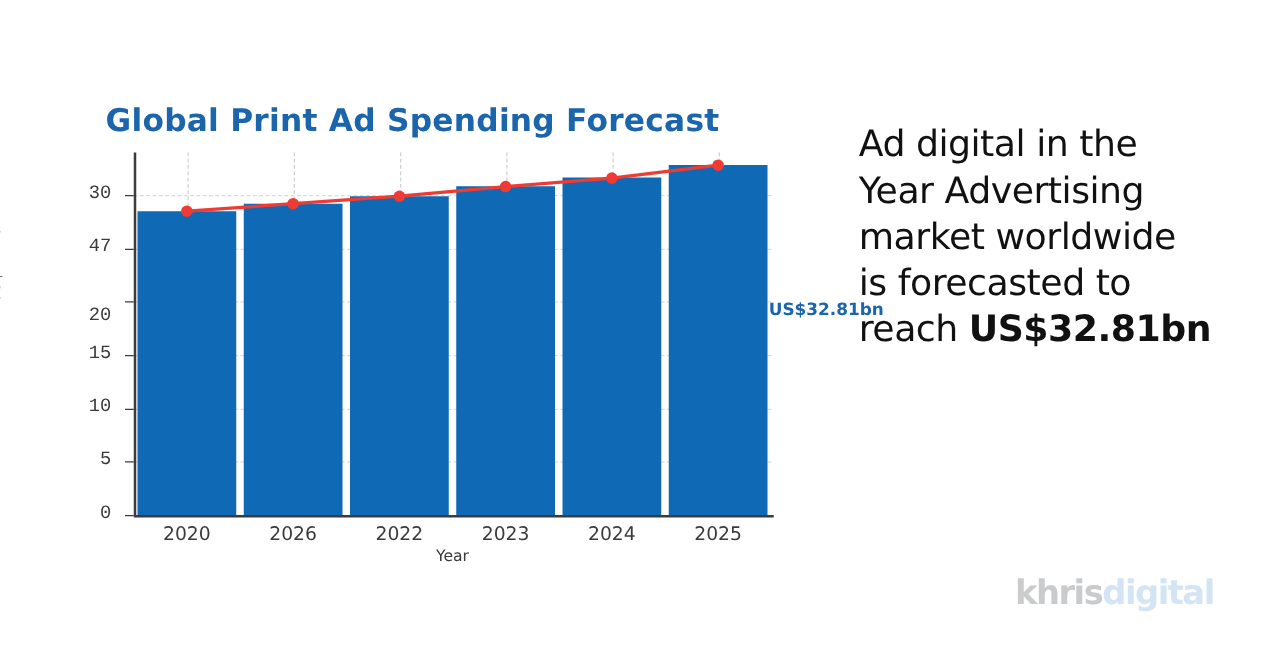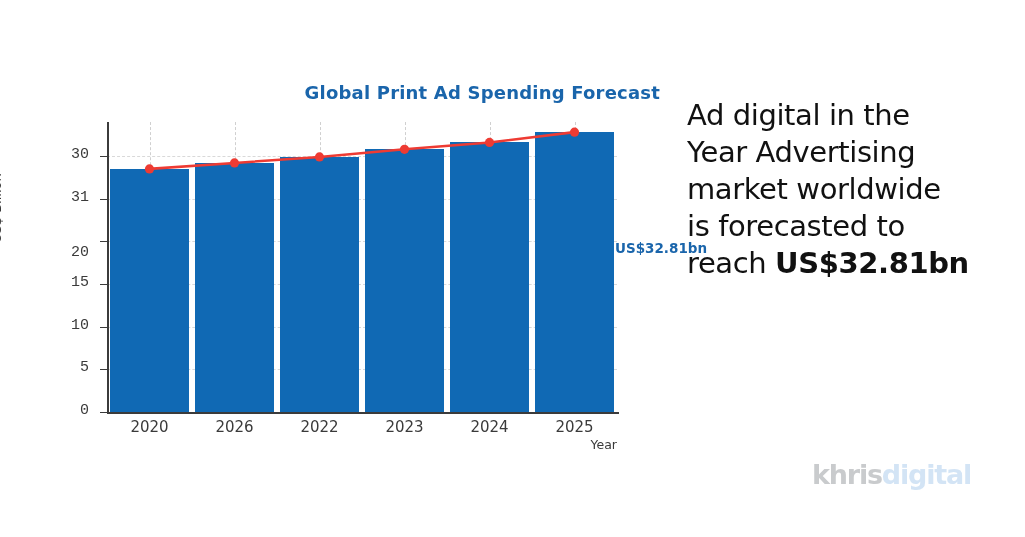--- a/index.html
+++ b/index.html
@@ -8,22 +8,22 @@
     font-family:"Liberation Sans", sans-serif;
     overflow:hidden;position:relative;
   }
   #stage{position:absolute;inset:0;}
 
   
   #chart-panel{position:absolute;left:0;top:0;width:660px;height:480px;}
 
   #chart-title{
     position:absolute;left:0;top:82px;width:660px;
-    text-align:right;
-    font-size:18px;font-weight:bold;letter-spacing:.2px;
+    text-align:center;
+    font-size:25px;font-weight:bold;letter-spacing:.2px;
     color:#1a65ab;
     font-family:"DejaVu Sans", sans-serif;
   }
 
   
   #plot{
     position:absolute;left:107px;top:122px;width:510px;height:290px;
   }
   #plot-inner{position:absolute;inset:0;}
 
@@ -55,21 +55,21 @@
     transform:rotate(-90deg);transform-origin:left top;
     font-size:13px;color:#3a3a3a;white-space:nowrap;
     font-family:"DejaVu Sans", sans-serif;
   }
   .xtick-label{
     position:absolute;top:418px;width:100px;text-align:center;
     font-size:15px;color:#3a3a3a;
     font-family:"DejaVu Sans", sans-serif;
   }
   #xlabel{
-    position:absolute;left:107px;top:437px;width:510px;text-align:right;
+    position:absolute;left:107px;top:437px;width:510px;text-align:center;
     font-size:12.5px;color:#3a3a3a;
     font-family:"DejaVu Sans", sans-serif;
   }
   #line-svg{position:absolute;left:0;top:0;width:510px;height:290px;overflow:visible;}
   #value-annotation{
     position:absolute;left:508px;top:118px;
     font-size:13.5px;font-weight:bold;color:#1a65ab;white-space:nowrap;
     font-family:"DejaVu Sans", sans-serif;
   }
 
@@ -142,21 +142,21 @@
       <div class="ytick-label" style="top: 402px; left: 55px;">0</div>
       <div class="ytick-mark" style="top: 369.353px;"></div>
       <div class="ytick-label" style="top: 359.353px; left: 55px;">5</div>
       <div class="ytick-mark" style="top: 326.706px;"></div>
       <div class="ytick-label" style="top: 316.706px; left: 55px;">10</div>
       <div class="ytick-mark" style="top: 284.059px;"></div>
       <div class="ytick-label" style="top: 274.059px; left: 55px;">15</div>
       <div class="ytick-mark" style="top: 241.412px;"></div>
       <div class="ytick-label" style="top: 244px; left: 55px;">20</div>
       <div class="ytick-mark" style="top: 198.765px;"></div>
-      <div class="ytick-label" style="top: 188.765px; left: 55px;">31</div>
+      <div class="ytick-label" style="top: 188.765px; left: 55px;">47</div>
       <div class="ytick-mark" style="top: 156.118px;"></div>
       <div class="ytick-label" style="top: 146.118px; left: 55px;">30</div>
       <div class="xtick-label" style="left: 99.5px;">2020</div>
       <div class="xtick-label" style="left: 184.5px;">2026</div>
       <div class="xtick-label" style="left: 269.5px;">2022</div>
       <div class="xtick-label" style="left: 354.5px;">2023</div>
       <div class="xtick-label" style="left: 439.5px;">2024</div>
       <div class="xtick-label" style="left: 524.5px;">2025</div>
     </div>
 

